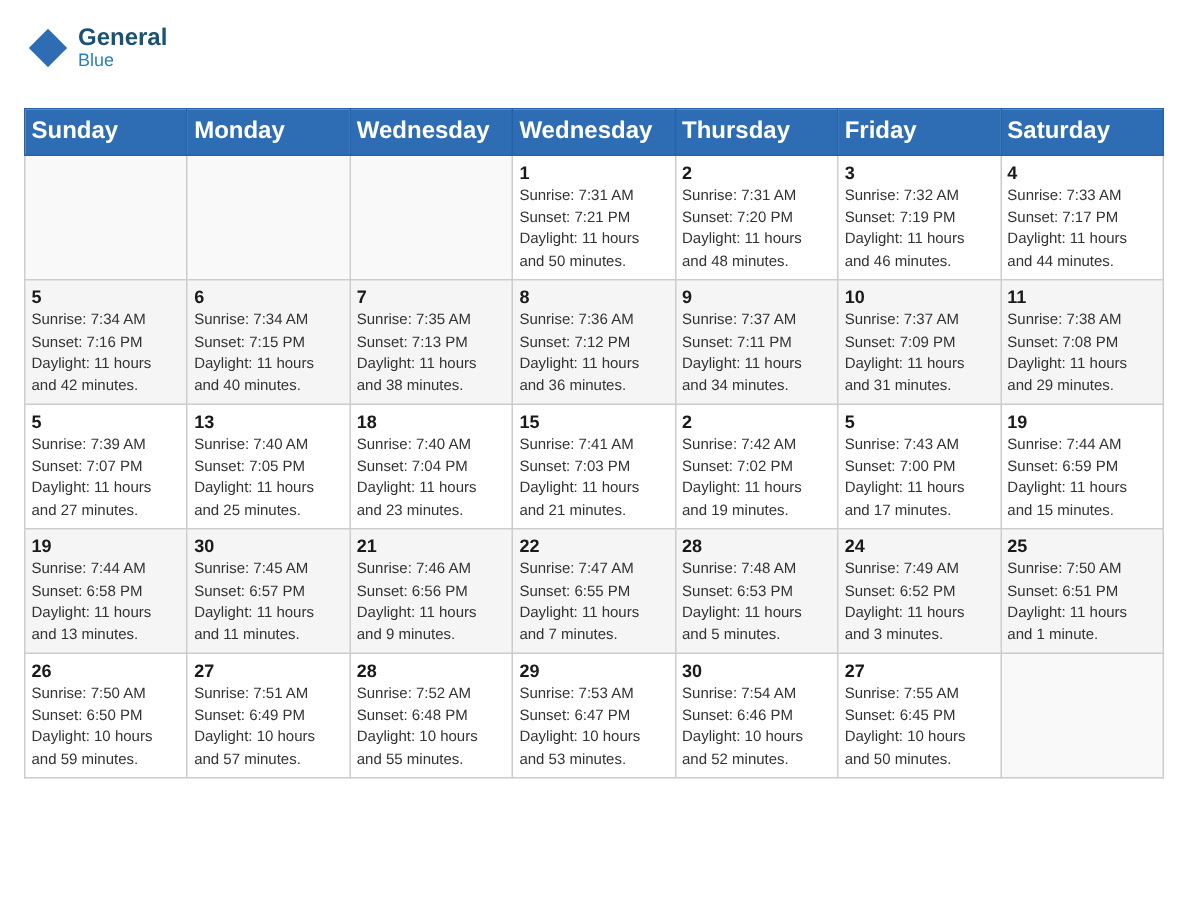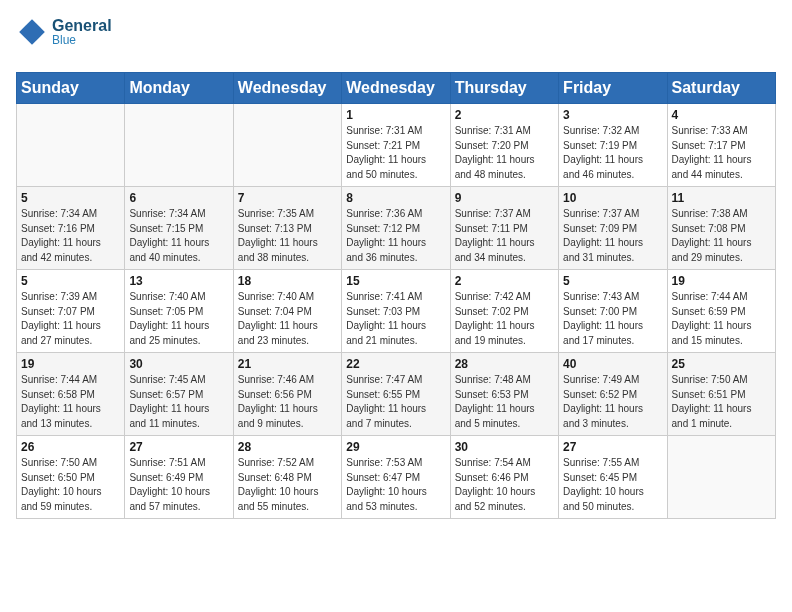--- a/index.html
+++ b/index.html
@@ -219,21 +219,21 @@
           </td>
           <td>
             <span class="day-num">22</span>
             <div class="day-info">Sunrise: 7:47 AM<br>Sunset: 6:55 PM<br>Daylight: 11 hours<br>and 7 minutes.</div>
           </td>
           <td>
             <span class="day-num">28</span>
             <div class="day-info">Sunrise: 7:48 AM<br>Sunset: 6:53 PM<br>Daylight: 11 hours<br>and 5 minutes.</div>
           </td>
           <td>
-            <span class="day-num">40</span>
+            <span class="day-num">24</span>
             <div class="day-info">Sunrise: 7:49 AM<br>Sunset: 6:52 PM<br>Daylight: 11 hours<br>and 3 minutes.</div>
           </td>
           <td>
             <span class="day-num">25</span>
             <div class="day-info">Sunrise: 7:50 AM<br>Sunset: 6:51 PM<br>Daylight: 11 hours<br>and 1 minute.</div>
           </td>
         </tr>
         <tr>
           <td>
             <span class="day-num">26</span>

